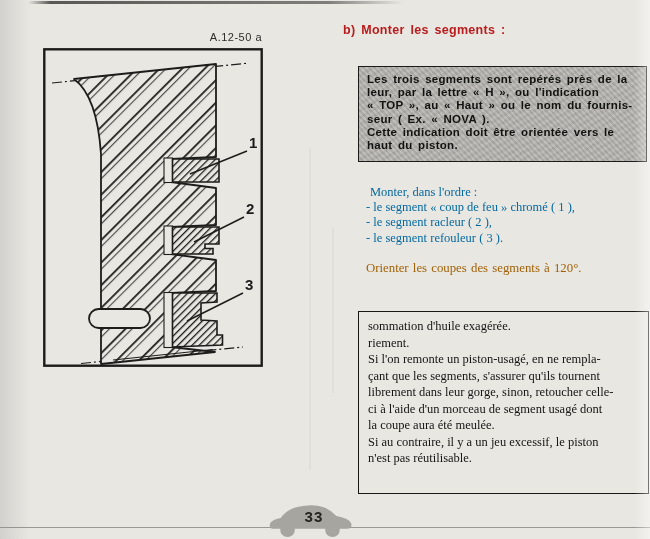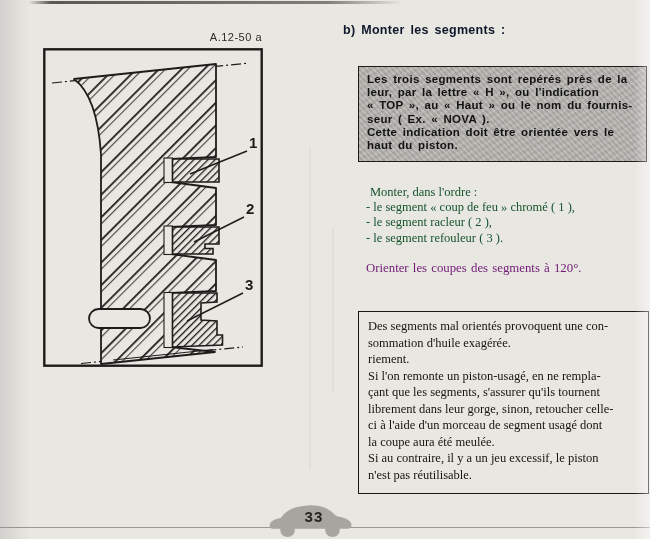--- a/index.html
+++ b/index.html
@@ -32,46 +32,46 @@
   .fig-ref{
     top:31px;right:388px;
     font-family:"Liberation Sans",sans-serif;
     font-size:11px;color:#2e2d2a;letter-spacing:.5px;text-align:right;
   }
   .diagram{left:43px;top:48px;}
 
   .heading{
     left:343px;top:23px;
     font-family:"Liberation Sans",sans-serif;
-    font-weight:bold;font-size:12.5px;color:#0f172a;
+    font-weight:bold;font-size:12.5px;color:#b91c1c;
     letter-spacing:.3px;word-spacing:2px;
   }
 
   .note-box{
     left:358px;top:66px;width:289px;height:96px;
     box-sizing:border-box;
     border:1.6px solid #1c1b19;
     background:#b5b3ae;
     background-image:
       repeating-linear-gradient(47deg, rgba(255,255,255,.10) 0 2px, rgba(0,0,0,.06) 2px 4px),
       repeating-linear-gradient(-31deg, rgba(255,255,255,.05) 0 3px, rgba(0,0,0,.04) 3px 6px);
     padding:6px 8px;
     font-family:"Liberation Sans",sans-serif;
     font-weight:bold;font-size:11.5px;line-height:13.2px;
     color:#121210;letter-spacing:.3px;word-spacing:2px;
     overflow:hidden;
   }
 
   .order-block{
     left:366px;top:185px;width:280px;
-    font-size:12.5px;line-height:15.2px;color:#14532d;
+    font-size:12.5px;line-height:15.2px;color:#0369a1;
   }
   .orient-note{
     left:366px;top:261px;width:284px;
-    font-size:12.8px;color:#701a75;word-spacing:1px;
+    font-size:12.8px;color:#a16207;word-spacing:1px;
   }
 
   .warning-box{
     left:358px;top:311px;width:291px;height:183px;
     box-sizing:border-box;
     border:1.8px solid #191816;
     padding:6px 9px;
     font-size:12.5px;line-height:16.55px;color:#151412;
     overflow:hidden;
   }
@@ -147,21 +147,20 @@
   <div class="abs order-block">
     <div class="tline" style="padding-left:4px;">Monter, dans l'ordre :</div>
     <div class="tline">- le segment « coup de feu » chromé ( 1 ),</div>
     <div class="tline">- le segment racleur ( 2 ),</div>
     <div class="tline">- le segment refouleur ( 3 ).</div>
   </div>
 
   <div class="abs orient-note tline">Orienter les coupes des segments à 120°.</div>
 
   <div class="abs warning-box">
-    <div class="tline">Des segments mal orientés provoquent une con-</div>
     <div class="tline">sommation d'huile exagérée.</div>
     <div class="tline">riement.</div>
     <div class="tline">Si l'on remonte un piston-usagé, en ne rempla-</div>
     <div class="tline">çant que les segments, s'assurer qu'ils tournent</div>
     <div class="tline">librement dans leur gorge, sinon, retoucher celle-</div>
     <div class="tline">ci à l'aide d'un morceau de segment usagé dont</div>
     <div class="tline">la coupe aura été meulée.</div>
     <div class="tline">Si au contraire, il y a un jeu excessif, le piston</div>
     <div class="tline">n'est pas réutilisable.</div>
   </div>

